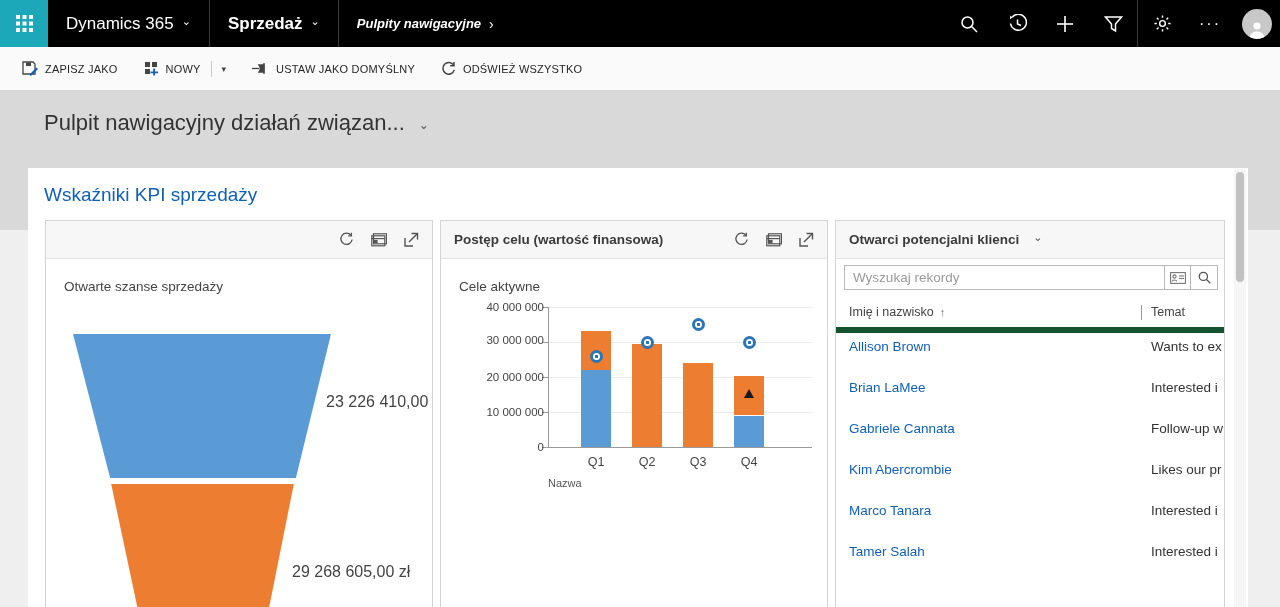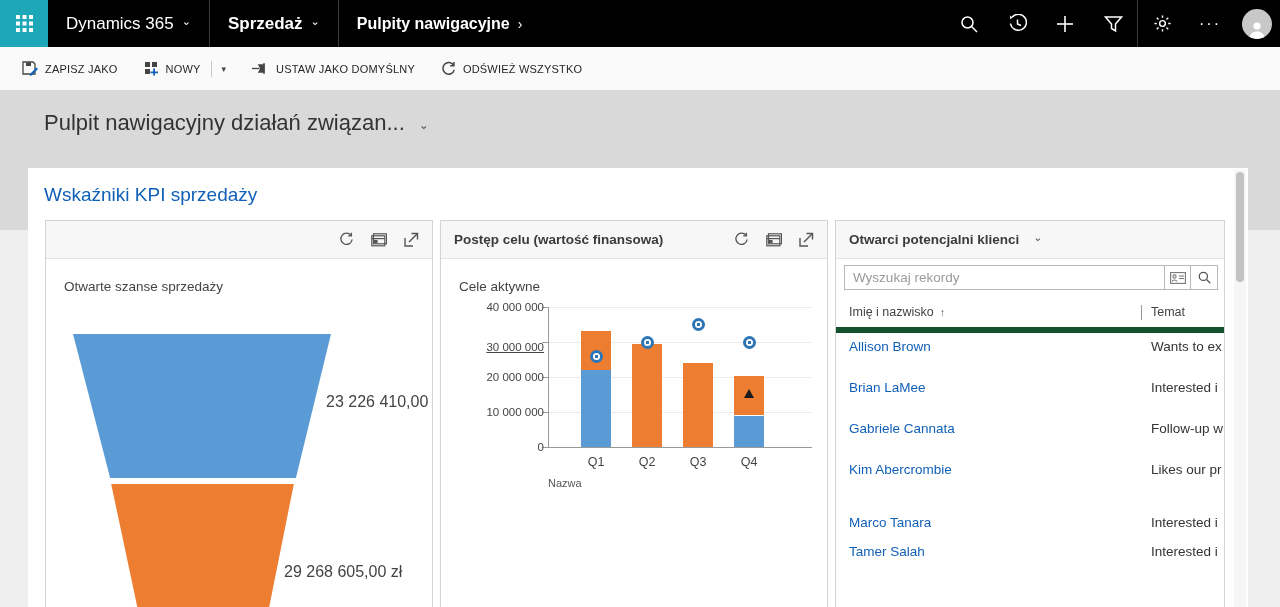--- a/index.html
+++ b/index.html
@@ -7,21 +7,21 @@
     width:1280px;height:607px;overflow:hidden;position:relative;
     background:#efefef;font-family:"Liberation Sans",sans-serif;
     -webkit-font-smoothing:antialiased;
   }
   
   .topnav{position:absolute;top:0;left:0;width:1280px;height:47px;background:#000;display:flex;align-items:center;color:#fff;z-index:50;}
   .waffle{width:48px;height:47px;background:#1CA8B8;display:flex;align-items:center;justify-content:center;cursor:pointer;flex:0 0 auto;}
   .nav-item{display:flex;align-items:center;gap:8px;padding:0 18px;height:47px;cursor:pointer;}
   .brand{font-size:17px;font-weight:400;}
   .appname{font-size:17px;font-weight:700;}
-  .area{font-size:16px;font-weight:700;}
+  .area{font-size:13px;font-weight:700;font-style:italic;}
   .nav-sep{width:1px;height:47px;background:#3a3a3a;flex:0 0 auto;}
   .chev{font-size:11px;color:#fff;line-height:1;transform:translateY(-2px);}
   .nav-right{margin-left:auto;display:flex;align-items:center;height:47px;}
   .nav-icon{width:48px;height:47px;display:flex;align-items:center;justify-content:center;cursor:pointer;}
   .avatar-circle{width:30px;height:30px;border-radius:50%;background:#c8c8c8;display:flex;align-items:flex-end;justify-content:center;overflow:hidden;}
   
   .cmdbar{position:absolute;top:47px;left:0;width:1280px;height:43px;background:#fafafa;display:flex;align-items:center;padding-left:22px;box-sizing:border-box;z-index:40;}
   .cmd{display:flex;align-items:center;gap:7px;margin-right:26px;font-size:11px;color:#262626;letter-spacing:.2px;cursor:pointer;white-space:nowrap;}
   .cmd-divider{width:1px;height:16px;background:#c8c8c8;margin:0 10px 0 -16px;}
   .cmd-caret{font-size:9px;color:#444;margin-right:26px;cursor:pointer;}
@@ -255,21 +255,21 @@
           </svg>
         </span>
       </span>
     </div>
     <div class="panel-body" id="funnel-body">
       <div class="chart-subtitle">Otwarte szanse sprzedaży</div>
 
     <div class="funnel-seg" style="top: 75px; height: 144px; background: rgb(91, 155, 213); clip-path: polygon(0% 0%, 100% 0%, 86.4% 100%, 14.4% 100%);"></div>
         <div class="funnel-label" style="left: 280px; top: 134px;">23 226 410,00 zł</div>
         <div class="funnel-seg" style="top: 225px; height: 130px; background: rgb(237, 125, 49); clip-path: polygon(14.8% 0%, 85.6% 0%, 75.5% 100%, 25.5% 100%);"></div>
-        <div class="funnel-label" style="left: 238px; top: 304px;">29 268 605,00 zł</div>
+        <div class="funnel-label" style="left: 246px; top: 304px;">29 268 605,00 zł</div>
       </div>
   </div>
 
   <div class="panel panel-2">
     <div class="panel-header">
       <span class="panel-title">Postęp celu (wartość finansowa)</span>
       <span class="panel-header-icons">
         <span class="ph-icon">
           <svg width="15" height="15" viewBox="0 0 16 16" fill="none" stroke="#555" stroke-width="1.4">
             <path d="M12.8 3.6 A6 6 0 1 0 14 8"></path>
@@ -300,21 +300,21 @@
           <div class="ytick" style="top: 140px;"></div>
           <div class="ylabel" style="top: 140px;">0</div>
           <div class="gridline" style="top: 105px;"></div>
           <div class="ytick" style="top: 105px;"></div>
           <div class="ylabel" style="top: 105px;">10 000 000</div>
           <div class="gridline" style="top: 70px;"></div>
           <div class="ytick" style="top: 70px;"></div>
           <div class="ylabel" style="top: 70px;">20 000 000</div>
           <div class="gridline" style="top: 35px;"></div>
           <div class="ytick" style="top: 35px;"></div>
-          <div class="ylabel" style="top: 40px; text-decoration: underline;">30 000 000</div>
+          <div class="ylabel" style="top: 33px;">30 000 000</div>
           <div class="gridline" style="top: 0px;"></div>
           <div class="ytick" style="top: 0px;"></div>
           <div class="ylabel" style="top: 0px;">40 000 000</div>
           <div class="yaxis-line"></div>
           <div class="bar-seg" style="left: 33px; height: 77px; top: 63px; background: rgb(91, 155, 213);"></div>
           <div class="bar-seg" style="left: 33px; height: 39.2px; top: 23.8px; background: rgb(237, 125, 49);"></div>
           <div class="xlabel" style="left: 28px;">Q1</div>
           <div class="bar-seg" style="left: 84px; height: 103.25px; top: 36.75px; background: rgb(237, 125, 49);"></div>
           <div class="xlabel" style="left: 79px;">Q2</div>
           <div class="bar-seg" style="left: 135px; height: 84px; top: 56px; background: rgb(237, 125, 49);"></div>
@@ -380,21 +380,21 @@
             <span class="lead-topic">Interested i</span>
           </div>
           <div class="lead-row" style="top: 150px;">
             <span class="lead-name">Gabriele Cannata</span>
             <span class="lead-topic">Follow-up w</span>
           </div>
           <div class="lead-row" style="top: 191px;">
             <span class="lead-name">Kim Abercrombie</span>
             <span class="lead-topic">Likes our pr</span>
           </div>
-          <div class="lead-row" style="top: 244px;">
+          <div class="lead-row" style="top: 232px;">
             <span class="lead-name">Marco Tanara</span>
             <span class="lead-topic">Interested i</span>
           </div>
           <div class="lead-row" style="top: 273px;">
             <span class="lead-name">Tamer Salah</span>
             <span class="lead-topic">Interested i</span>
           </div>
         </div>
     </div>
   </div>

